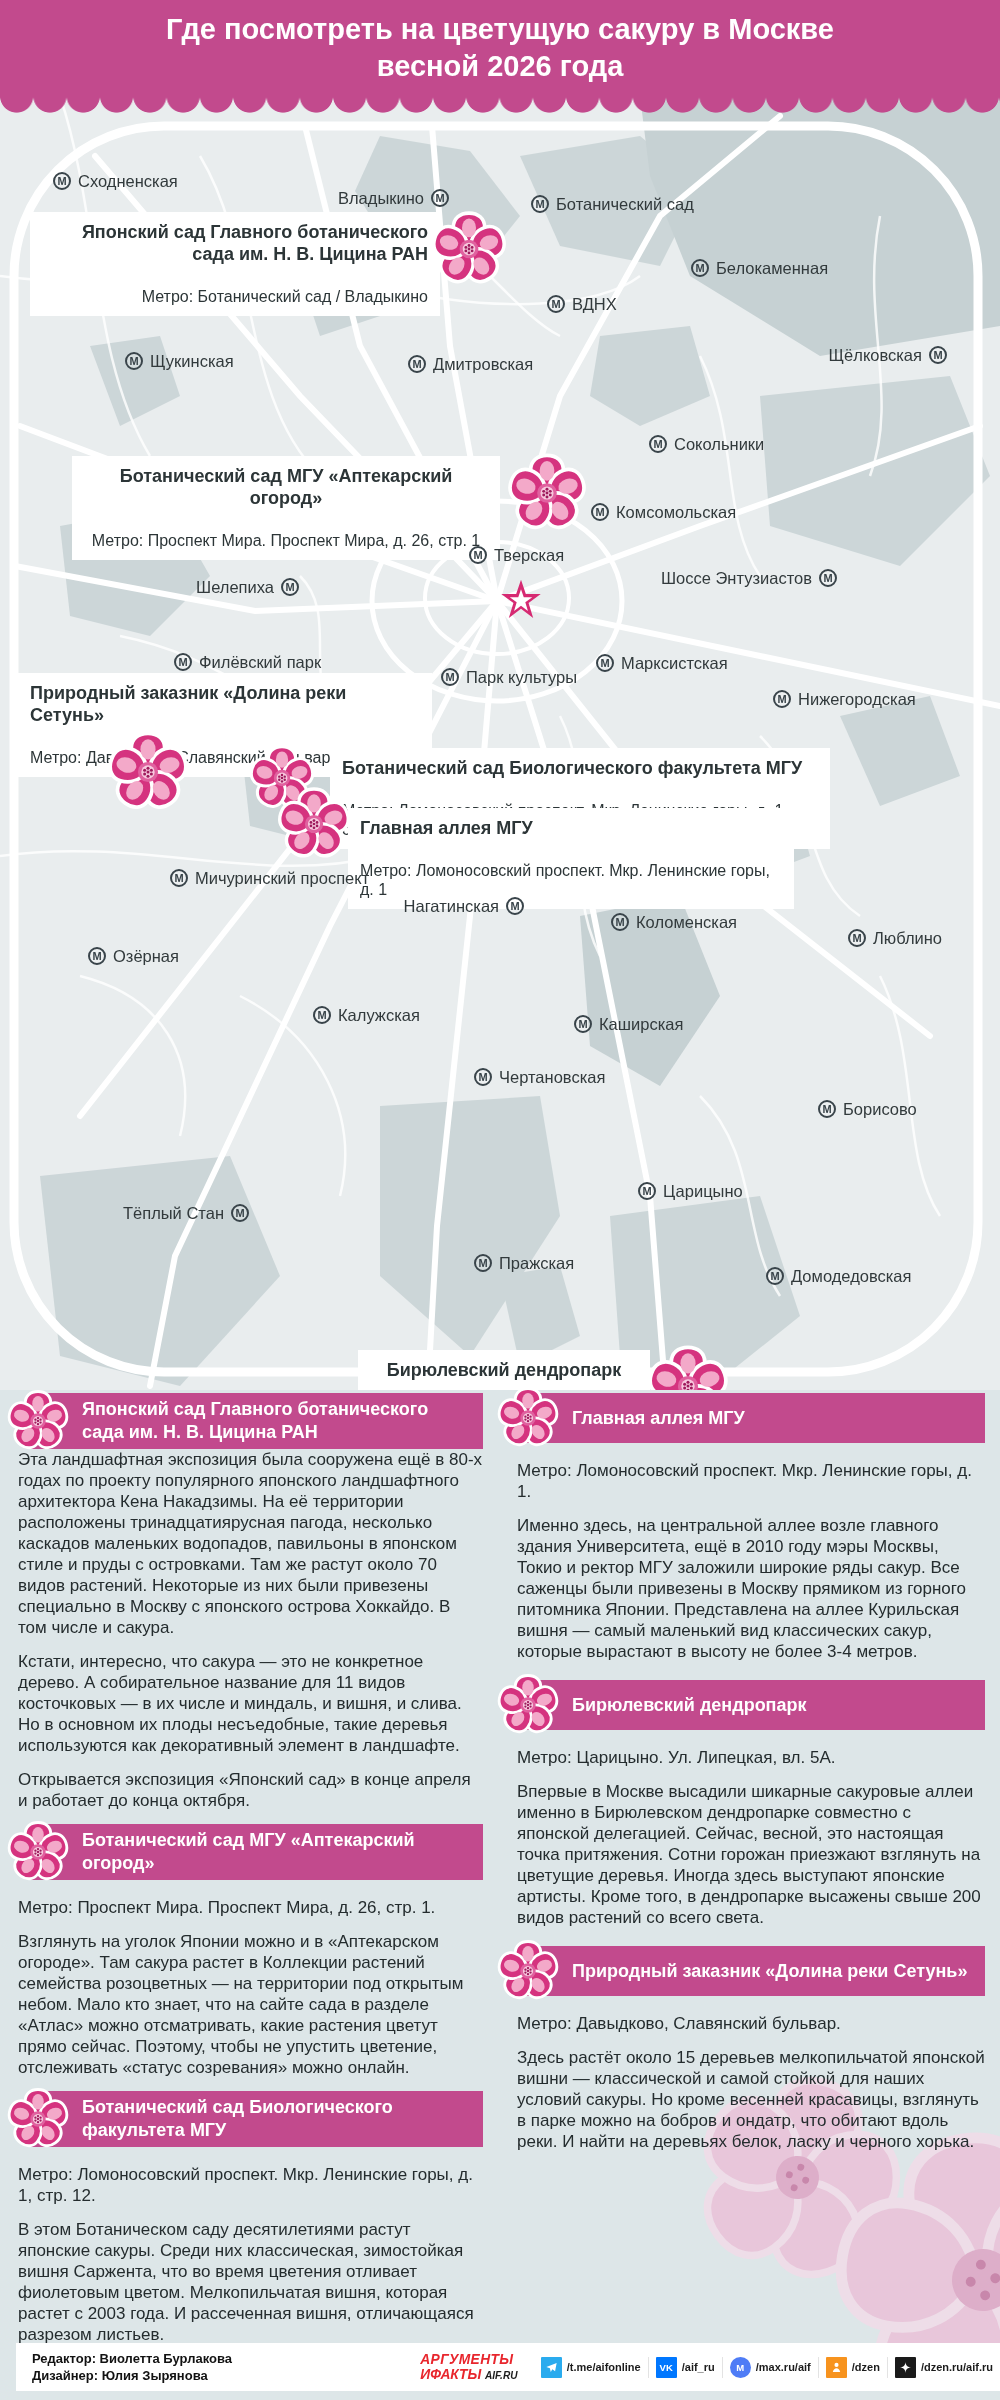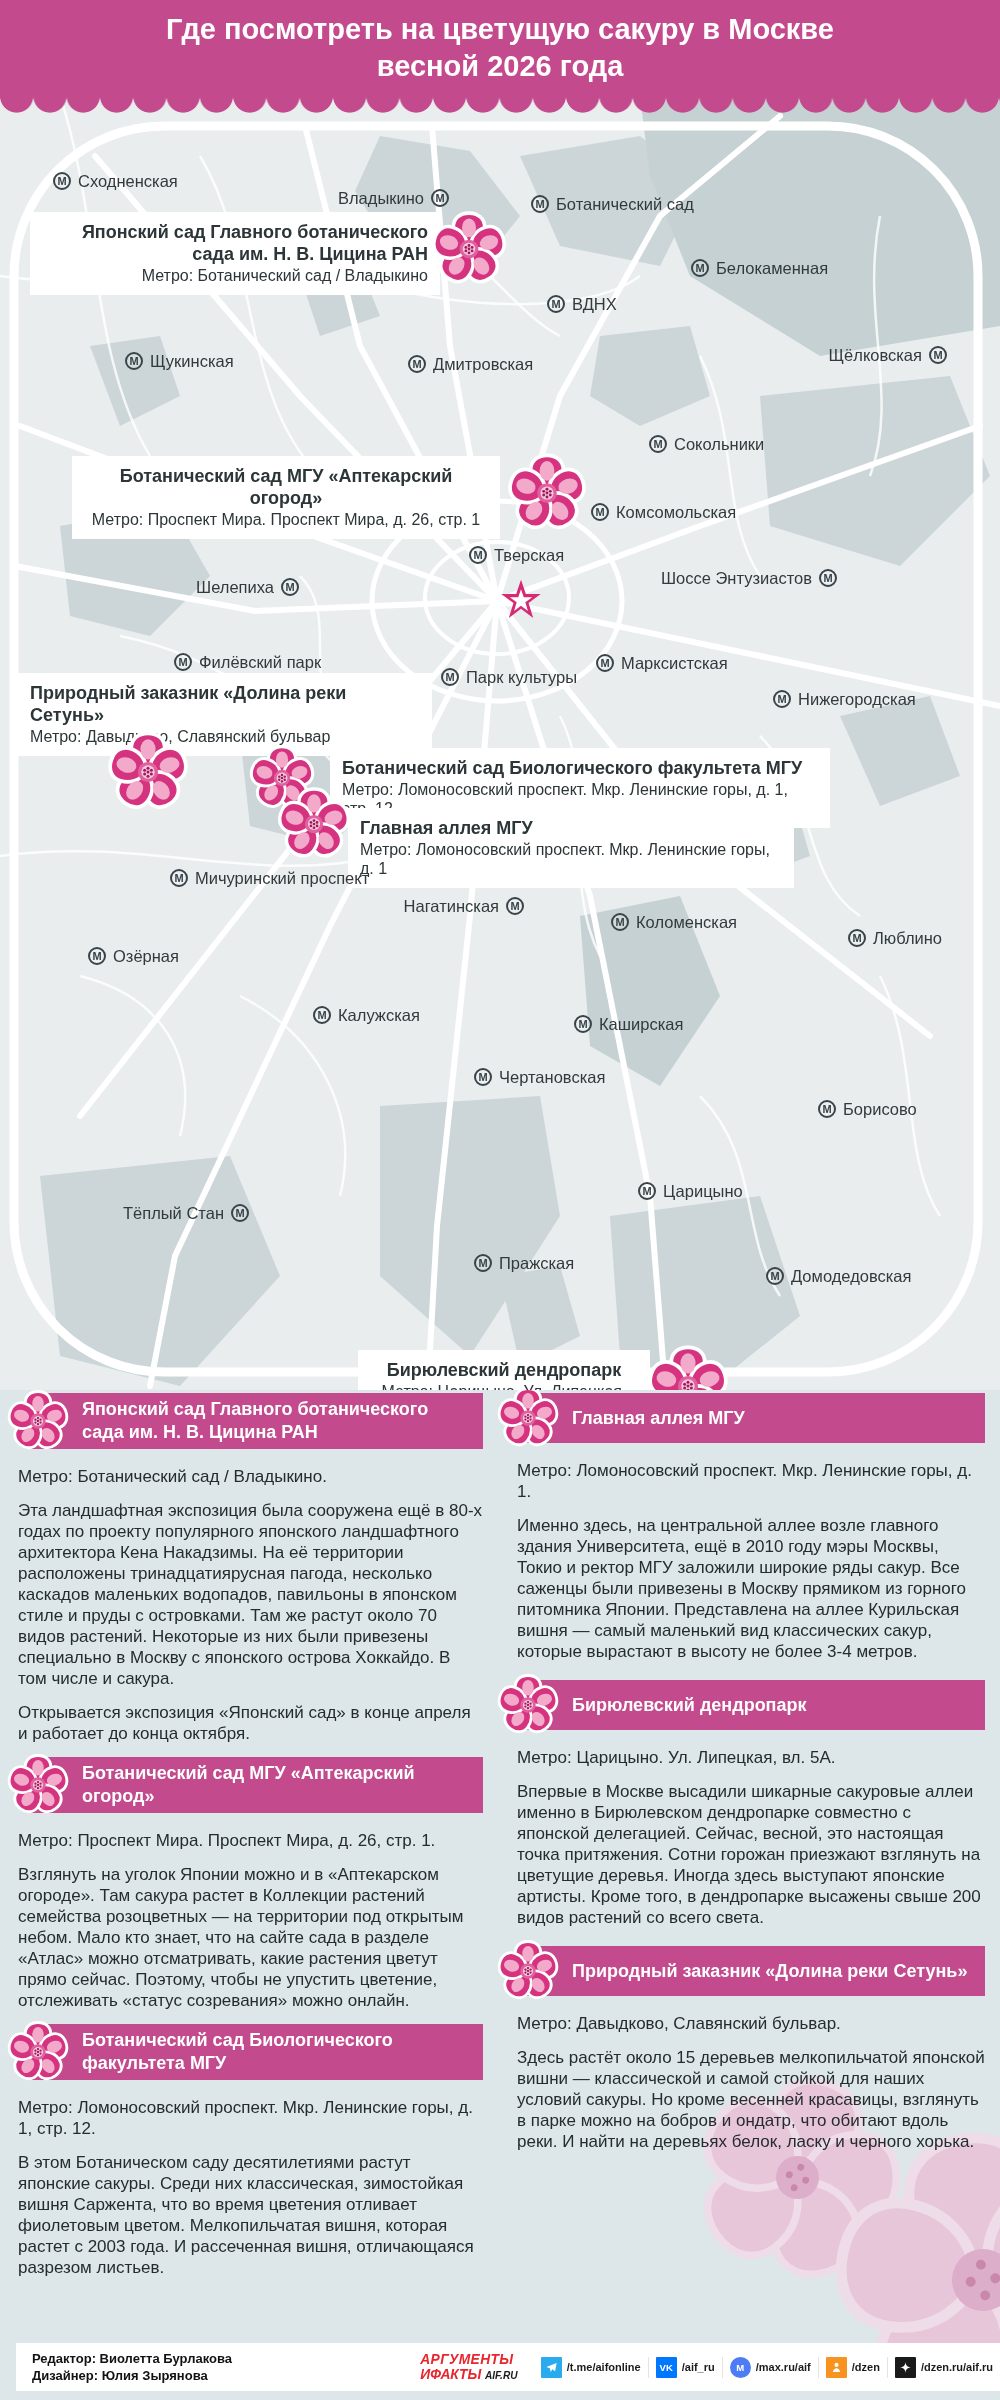--- a/index.html
+++ b/index.html
@@ -17,21 +17,21 @@
   
   .map{position:absolute;left:0;top:96px;width:1000px;height:1294px;background:#e9edee;overflow:hidden}
   .map-bg{position:absolute;left:0;top:0;width:100%;height:100%}
   .station{position:absolute;display:flex;align-items:center;height:18px;white-space:nowrap;z-index:3}
   .m-badge{width:18px;height:18px;border:2px solid #39444a;border-radius:50%;color:#39444a;font-size:11px;font-weight:700;
     display:flex;align-items:center;justify-content:center;flex:0 0 18px;background:rgba(255,255,255,.2)}
   .st-label{font-size:16.5px;color:#323a3c;margin-left:7px}
   .station.left .st-label{position:absolute;right:25px;margin:0;text-align:right}
   .map-box{position:absolute;background:#fff;padding:9px 12px 10px;z-index:2}
   .mb-title{font-size:18px;font-weight:700;color:#2c3537;line-height:22px}
-  .mb-metro{font-size:16px;color:#2c3537;line-height:19px;margin-top:1px}
+  .mb-metro{font-size:16px;color:#2c3537;line-height:19px;margin-top:22px}
   .flower{position:absolute;z-index:4}
   .star{position:absolute;z-index:3}
 
   
   .content{position:absolute;left:0;top:1390px;width:1000px;height:953px;background:#dde6e8;overflow:hidden}
   .col{position:absolute;top:0;height:100%}
   .col-left{left:0;width:500px;padding:3px 17px 0 18px}
   .col-right{left:500px;width:500px;padding:3px 15px 0 17px}
   .sec{position:relative;z-index:1}
   .col-left .sec{margin-bottom:8px}
@@ -380,22 +380,22 @@
         <use href="#flower-pale"></use>
       </svg>
     <div class="col col-left" id="col-left">
         <div class="sec">
           <div class="sec-bar">
             <svg class="bar-flower">
               <use href="#flower"></use>
             </svg>
             <h2 class="sec-title">Японский сад Главного ботанического сада им. Н. В. Цицина РАН</h2>
           </div>
-          <p class="sec-metro">Метро: Ботанический сад / Владыкино.</p>
           <p class="sec-p">Эта ландшафтная экспозиция была сооружена ещё в 80-х годах по проекту популярного японского ландшафтного архитектора Кена Накадзимы. На её территории расположены тринадцатиярусная пагода, несколько каскадов маленьких водопадов, павильоны в японском стиле и пруды с островками. Там же растут около 70 видов растений. Некоторые из них были привезены специально в Москву с японского острова Хоккайдо. В том числе и сакура.</p>
+          <p class="sec-p">Кстати, интересно, что сакура — это не конкретное дерево. А собирательное название для 11 видов косточковых — в их числе и миндаль, и вишня, и слива. Но в основном их плоды несъедобные, такие деревья используются как декоративный элемент в ландшафте.</p>
           <p class="sec-p">Открывается экспозиция «Японский сад» в конце апреля и работает до конца октября.</p>
         </div>
         <div class="sec">
           <div class="sec-bar">
             <svg class="bar-flower">
               <use href="#flower"></use>
             </svg>
             <h2 class="sec-title">Ботанический сад МГУ «Аптекарский огород»</h2>
           </div>
           <p class="sec-metro">Метро: Проспект Мира. Проспект Мира, д. 26, стр. 1.</p>

